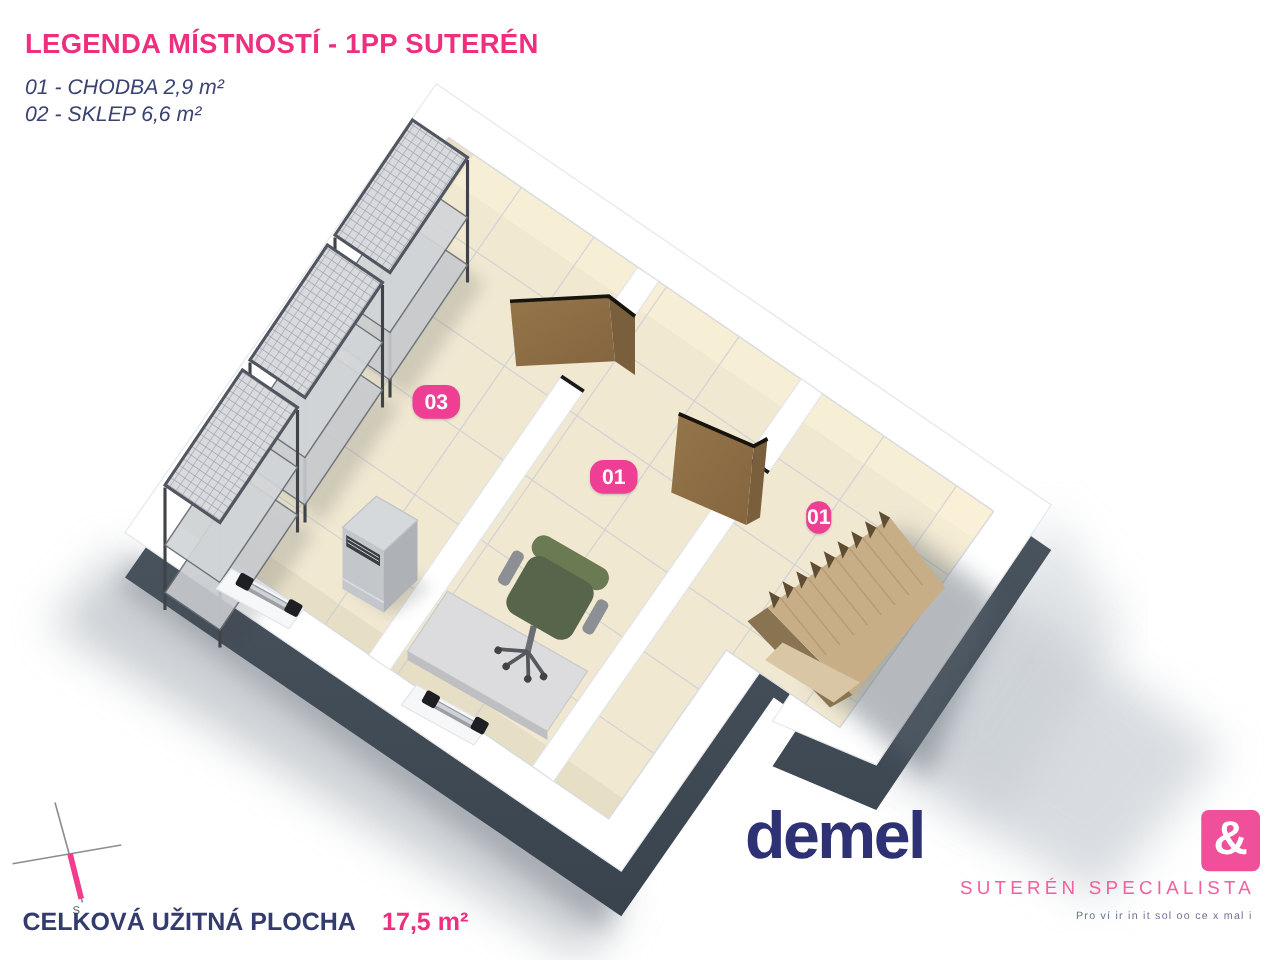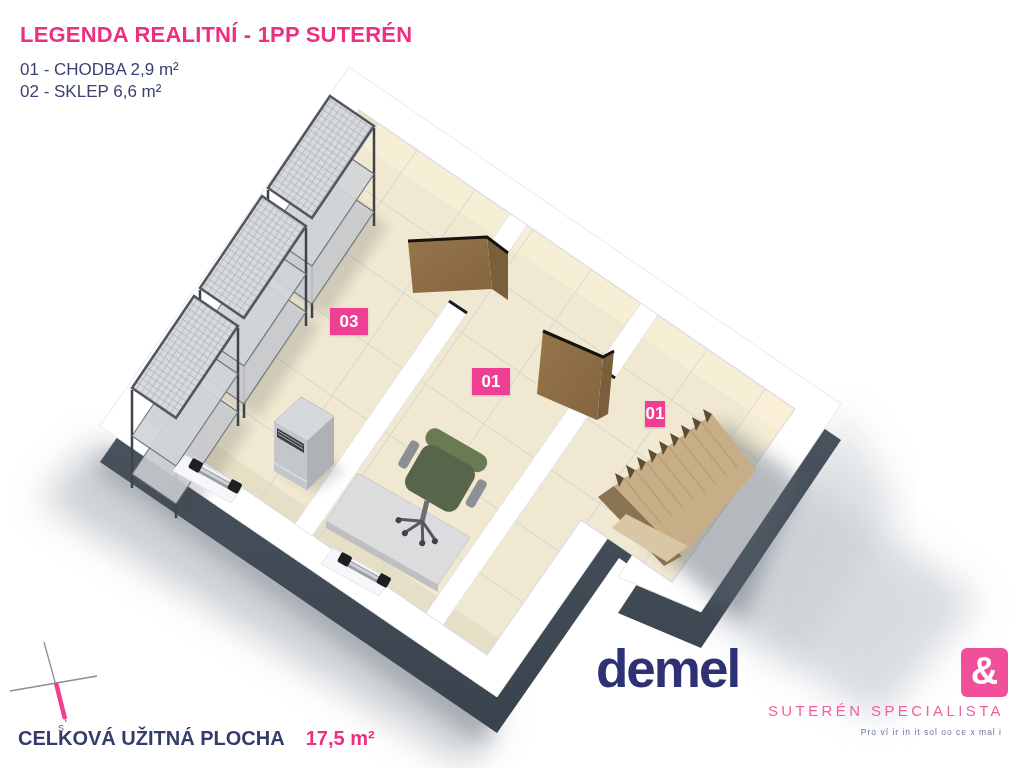--- a/index.html
+++ b/index.html
@@ -7,30 +7,31 @@
     width:1024px;height:768px;position:relative;overflow:hidden;
     background:#ffffff;
     font-family:"Liberation Sans", sans-serif;
   }
   #scene{position:absolute;left:0;top:0;}
   
   .legend{position:absolute;left:20px;top:22px;}
   .legend-title{
     color:#ee2e7f;font-size:22px;font-weight:bold;letter-spacing:.2px;
   }
-  .legend-items{margin-top:11px;}
+  .legend-items{margin-top:11px;font-style:italic;}
   .legend-item{
     color:#3a4273;font-size:17px;line-height:21.5px;font-weight:500;
   }
   
   .room-badge{
     position:absolute;width:38px;height:27px;background:#ee3f94;
     color:#ffffff;font-size:17px;font-weight:bold;
     display:flex;align-items:center;justify-content:center;
     box-shadow:0 1px 2px rgba(0,0,0,.18);
+    border-radius:11px;
   }
   #badge-03{left:330px;top:308px;}
   #badge-02{left:472px;top:368px;}
   #badge-01{left:645px;top:401px;width:20px;height:26px;}
   
   .total-area{position:absolute;left:18px;top:727px;font-size:20px;font-weight:bold;}
   .total-area .lbl{color:#333c6d;}
   .total-area .val{color:#ee2e7f;margin-left:21px;}
   
   .logo{position:absolute;left:596px;top:640px;width:416px;}
@@ -270,21 +271,21 @@
 
   <g>
     <line x1="44" y1="642" x2="66" y2="722" stroke="#8a8d92" stroke-width="1.3"></line>
     <line x1="10" y1="691" x2="97" y2="676" stroke="#8a8d92" stroke-width="1.3"></line>
     <line x1="56" y1="683" x2="65" y2="719" stroke="#f13d8e" stroke-width="4.5"></line>
     <text x="61" y="731" font-size="9" fill="#55585c" text-anchor="middle">S</text>
   </g>
 </svg>
 
 <div class="legend">
-  <div class="legend-title">LEGENDA REALITNÍ - 1PP SUTERÉN</div>
+  <div class="legend-title">LEGENDA MÍSTNOSTÍ - 1PP SUTERÉN</div>
   <div class="legend-items">
     <div class="legend-item">01 - CHODBA 2,9 m²</div>
     <div class="legend-item">02 - SKLEP 6,6 m²</div>
   </div>
 </div>
 
 <div class="room-badge" id="badge-03">03</div>
 <div class="room-badge" id="badge-02">01</div>
 <div class="room-badge" id="badge-01">01</div>
 

